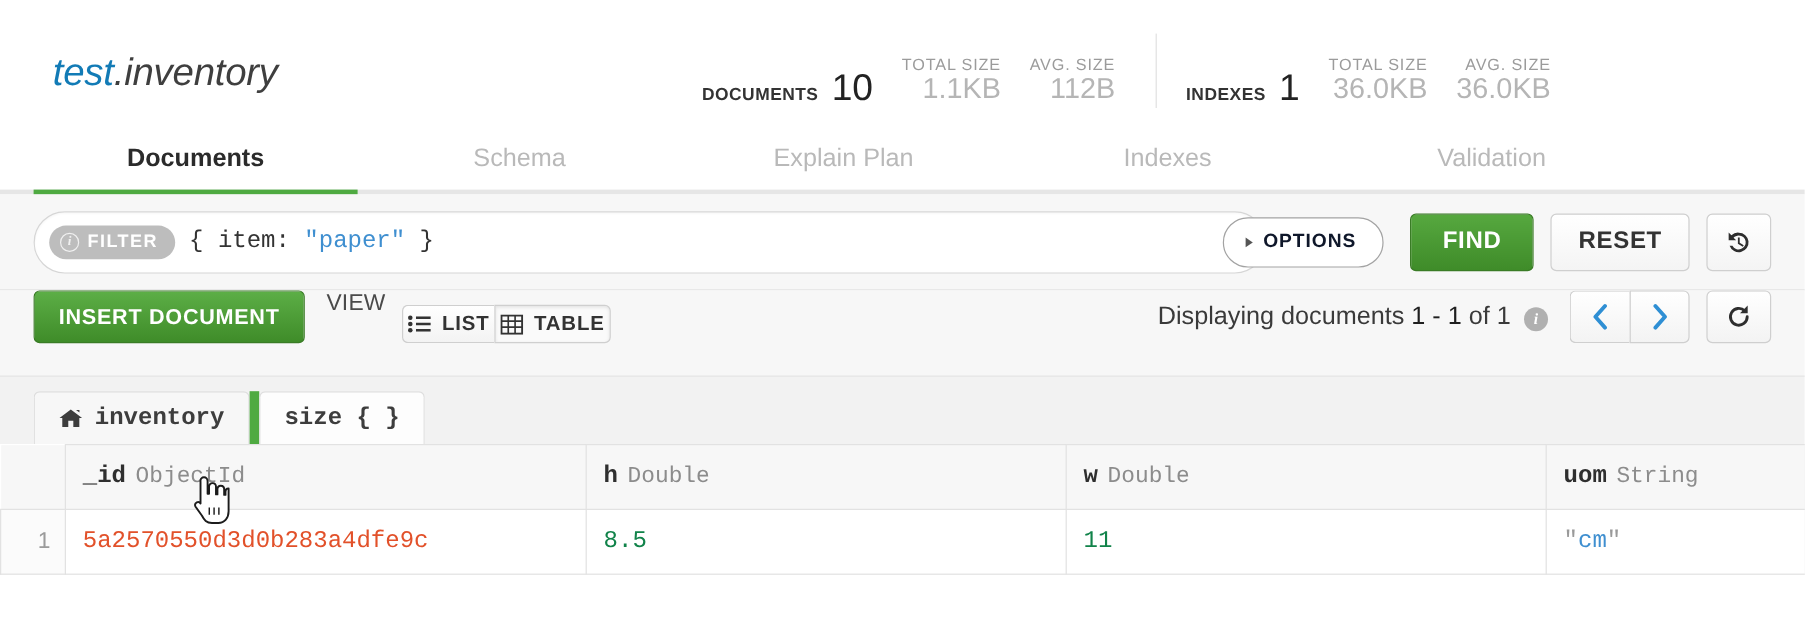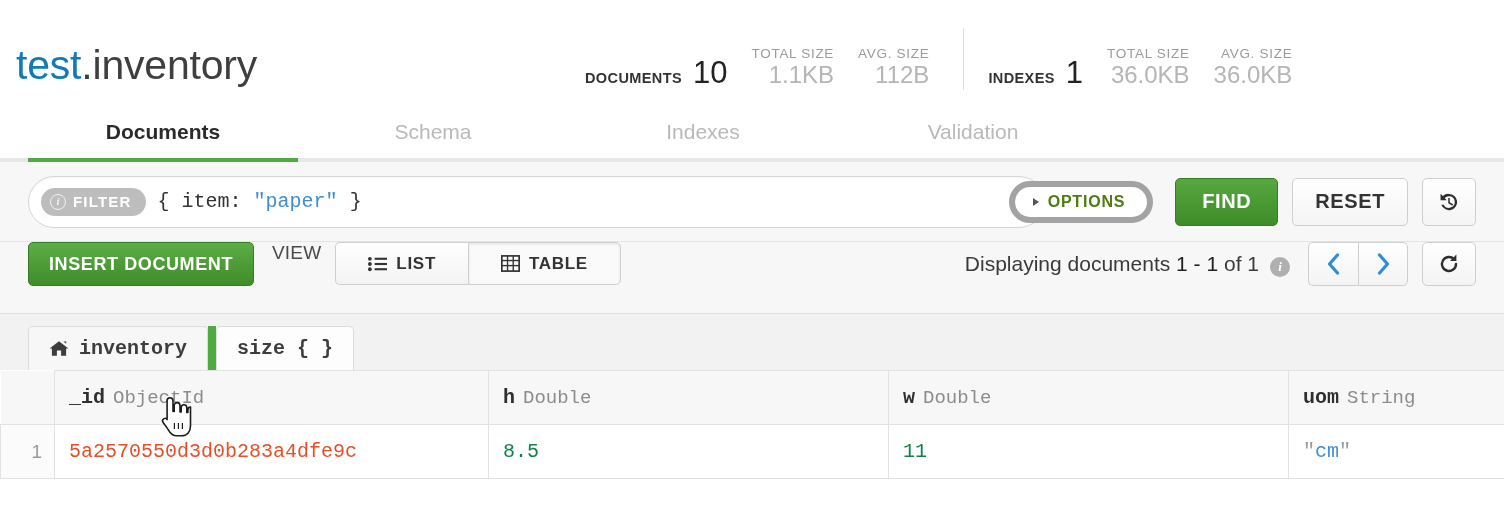--- a/index.html
+++ b/index.html
@@ -10,23 +10,24 @@
     overflow: hidden;
   }
   .app { position: relative; width: 1504px; height: 530px; background:#fff; }
 
   
   .header {
     position: relative; height: 106px; background:#fff;
     display:flex; align-items:flex-start;
   }
   .ns-title {
-    position:absolute; left:16px; top:42px;
-    font-size:41px; font-weight:400; color:#3f3f3f; letter-spacing:-0.2px;
+    position:absolute; left:44px; top:42px;
+    font-size:32px; font-weight:400; color:#3f3f3f; letter-spacing:-0.2px;
     white-space:nowrap;
+    font-style:italic;
   }
   .ns-db { color:#127bb6; }
   .ns-dot { color:#3f3f3f; }
 
   .stats { position:absolute; top:28px; left:585px; display:flex; align-items:flex-end; }
   .stat-group { display:flex; align-items:flex-end; }
   .stat-primary { display:flex; align-items:baseline; padding-bottom:2px; }
   .stat-primary .lbl {
     font-size:14.5px; font-weight:bold; color:#333; letter-spacing:0.4px;
   }
@@ -87,23 +88,23 @@
   .filter-pill .txt {
     color:#fff; font-size:15px; font-weight:bold; letter-spacing:1.2px;
   }
   .query-text {
     font-family:"Liberation Mono", monospace; font-size:20px; color:#333;
     white-space:pre;
   }
   .q-str { color:#3f8fd0; }
 
   .options-btn {
-    height:42px; background:#fff; border:6px solid #a3a3a3; border-radius:21px;
+    height:42px; background:#fff; border:1px solid #a3a3a3; border-radius:21px;
     display:flex; align-items:center; padding:0 22px 0 18px;
-    font-size:16px; font-weight:bold; color:#4d7c0f; letter-spacing:0.8px;
+    font-size:16px; font-weight:bold; color:#0f172a; letter-spacing:0.8px;
     cursor:pointer; position:relative; z-index:3; margin-right:22px;
   }
   .options-btn .caret {
     width:0;height:0; border-left:6px solid #555;
     border-top:4.5px solid transparent; border-bottom:4.5px solid transparent;
     margin-right:9px;
   }
   .find-btn {
     height:48px; background:linear-gradient(#56a83f,#3f8c29); border:1px solid #3a7c26;
     border-radius:5px; color:#fff; font-size:20px; font-weight:bold;
@@ -132,24 +133,25 @@
     height:44px; background:linear-gradient(#5cae46,#3f8c29); border:1px solid #3a7c26;
     border-radius:5px; color:#fff; font-size:18px; font-weight:bold;
     letter-spacing:0.6px; padding:0 20px; cursor:pointer;
     display:flex; align-items:center; margin-right:18px;
   }
   .view-label {
     font-size:19px; color:#4a4a4a; margin-right:14px; letter-spacing:0.2px;
   }
   .segbtns { display:flex; }
   .segbtn {
-    height:43px; display:flex; align-items:center; padding:0 32px;
+    height:32px; display:flex; align-items:center; padding:0 4px;
     border:1px solid #cfcfcf; font-size:17px; font-weight:bold; color:#333;
     letter-spacing:0.7px; background:linear-gradient(#ffffff,#f3f3f3);
     cursor:pointer;
+    margin-top:12px;
   }
   .segbtn:first-child { border-radius:5px 0 0 5px; border-right:none; }
   .segbtn:last-child { border-radius:0 5px 5px 0; }
   .segbtn.active { background:#fafafa; box-shadow: inset 0 1px 3px rgba(0,0,0,.10); }
   .segbtn svg { margin-right:9px; }
 
   .pager { margin-left:auto; display:flex; align-items:center; }
   .pager-text { font-size:21px; color:#3a3a3a; white-space:nowrap; }
   .pager-text b { font-weight:normal; color:#1f1f1f; }
   .pg-info {
@@ -261,20 +263,21 @@
           <span class="val">36.0KB</span>
         </div>
       </div>
     </div>
   </div>
 
   <div class="tabbar">
     <div class="tabs">
       <div class="tab active">Documents</div>
       <div class="tab">Schema</div>
+      <div class="tab">Explain Plan</div>
       <div class="tab">Indexes</div>
       <div class="tab">Validation</div>
     </div>
   </div>
 
   <div class="querybar">
     <div class="filter-input">
       <div class="filter-pill">
         <span class="info-ico">i</span>
         <span class="txt">FILTER</span>

